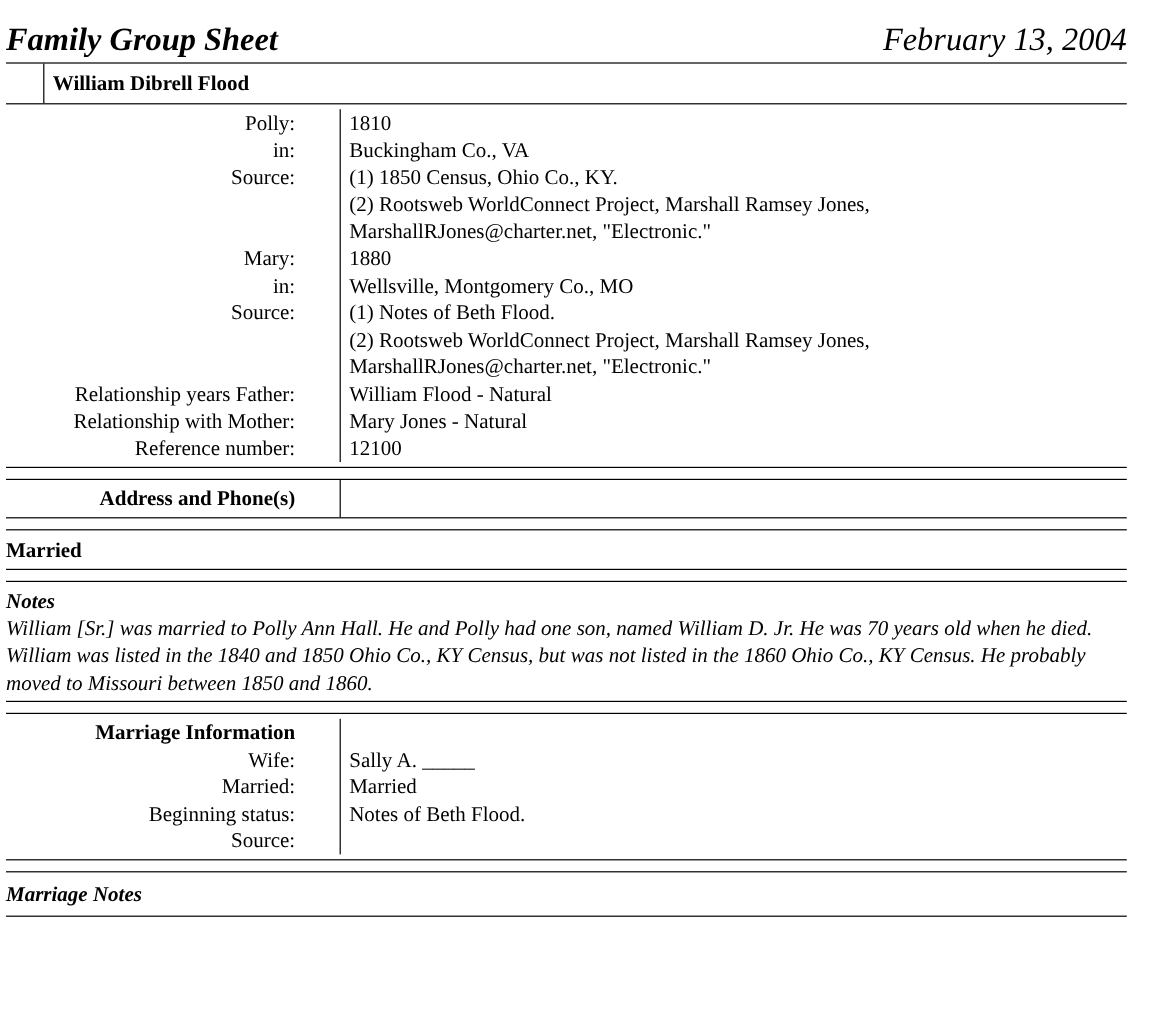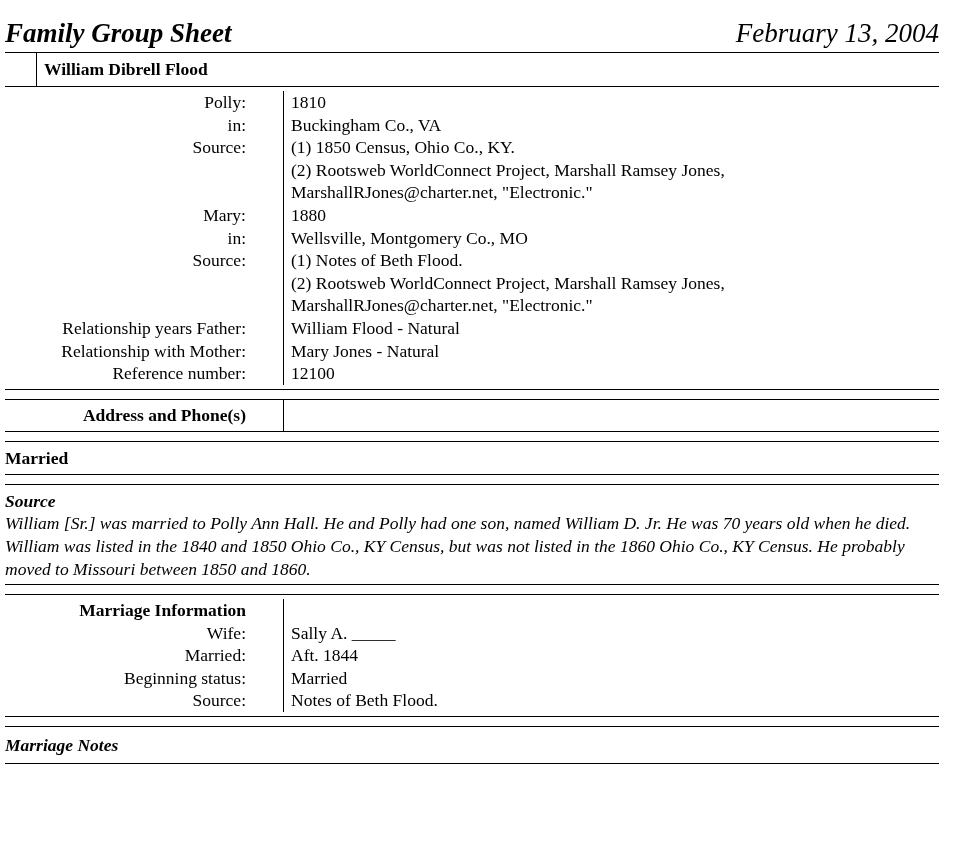--- a/index.html
+++ b/index.html
@@ -86,42 +86,41 @@
   <div class="rule"></div>
   <div class="gap"></div>
   <div class="rule"></div>
 
   <div class="section-title">Married</div>
   <div class="rule"></div>
   <div class="gap"></div>
   <div class="rule"></div>
 
   <div class="notes">
-    <div class="nt">Source</div>
+    <div class="nt">Notes</div>
     <p>William [Sr.] was married to Polly Ann Hall.  He and Polly had one son, named William D. Jr.  He was 70 years old when he died.  William was listed in the 1840 and 1850 Ohio Co., KY Census, but was not listed in the 1860 Ohio Co., KY Census.  He probably moved to Missouri between 1850 and 1860.</p>
   </div>
   <div class="rule"></div>
   <div class="gap"></div>
   <div class="rule"></div>
 
   <div class="row block minfo">
     <div class="lbl txt">
       <div class="hd">Marriage Information</div>
       <div id="marriage-labels">
           <div>Wife:</div>
           <div>Married:</div>
           <div>Beginning status:</div>
           <div>Source:</div>
         </div>
     </div>
     <div class="val txt">
       <div>&nbsp;</div>
       <div id="marriage-values">
           <div>Sally A. _____</div>
-          <div>Aft. 1844</div>
           <div>Married</div>
           <div>Notes of Beth Flood.</div>
         </div>
     </div>
   </div>
   <div class="rule"></div>
   <div class="gap"></div>
   <div class="rule"></div>
 
   <div class="mnotes">Marriage Notes</div>

